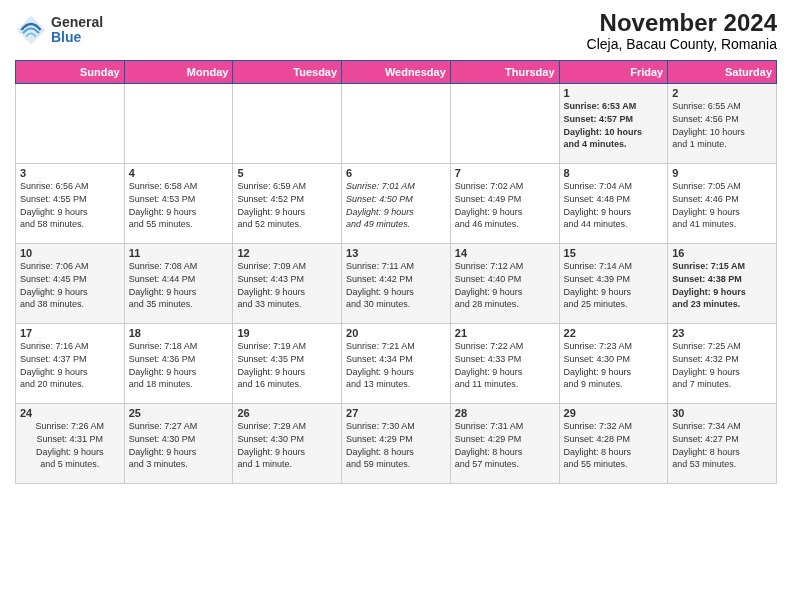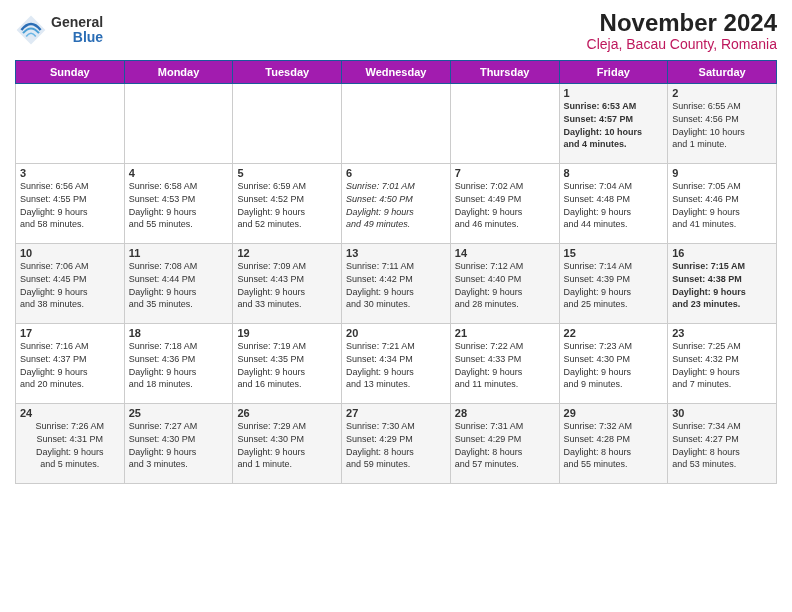--- a/index.html
+++ b/index.html
@@ -17,21 +17,20 @@
     .header {
       display: flex;
       justify-content: space-between;
       align-items: flex-start;
       margin-bottom: 8px;
     }
     .logo {
       display: flex;
       align-items: center;
       margin-top: 4px;
-      text-align: right;
     }
     .logo-text {
       display: flex;
       flex-direction: column;
       line-height: 1.1;
     }
     .logo-general {
       font-size: 14px;
       font-weight: bold;
       color: #333;
@@ -50,34 +49,34 @@
       text-align: right;
     }
     .month-title {
       font-size: 24px;
       font-weight: bold;
       color: #222;
       line-height: 1.1;
     }
     .location {
       font-size: 14px;
-      color: #be185d;
+      color: #000000;
     }
     table {
       width: 100%;
       border-collapse: collapse;
       table-layout: fixed;
     }
     thead th {
-      background-color: #a21caf;
+      background-color: #ec4899;
       color: #fff;
       font-size: 11px;
       font-weight: bold;
       padding: 5px 4px;
-      text-align: center;
+      text-align: right;
       border: 1px solid #1a5a9a;
     }
     tbody td {
       border: 1px solid #ccc;
       vertical-align: top;
       padding: 3px 4px;
       font-size: 9.5px;
       color: #333;
       height: 80px;
       background: #fff;

